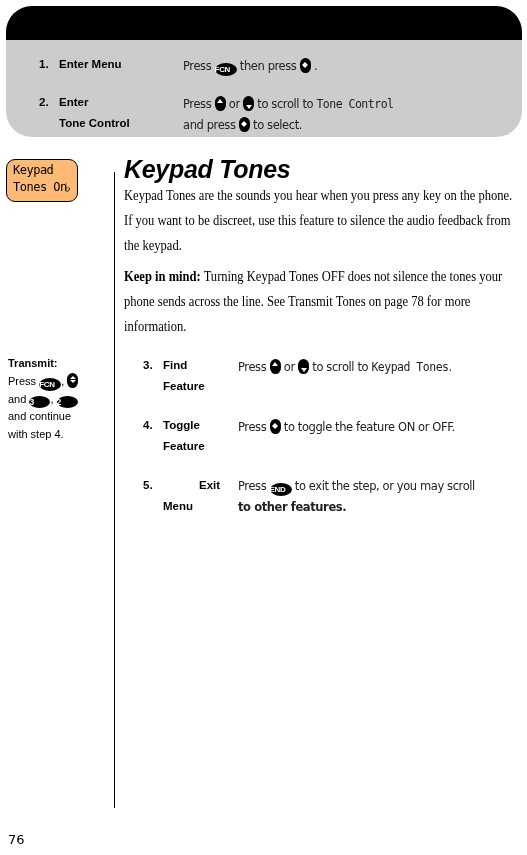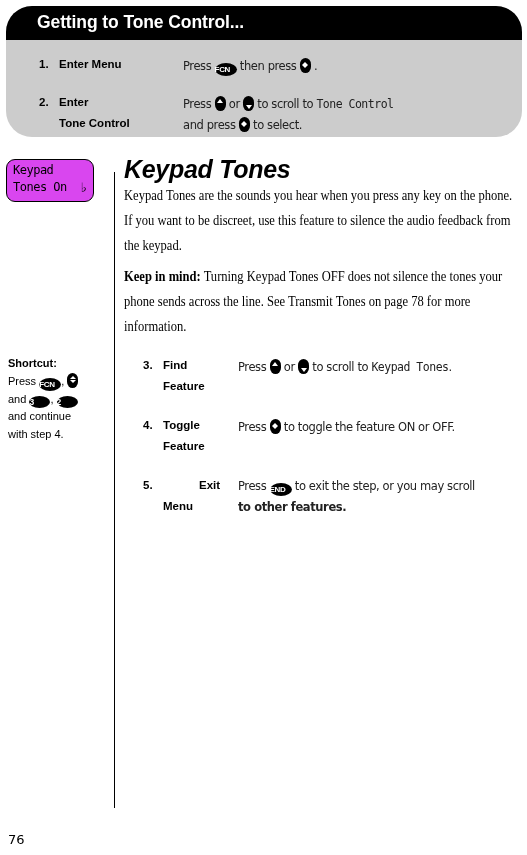--- a/index.html
+++ b/index.html
@@ -144,25 +144,25 @@
     border-left: 3.4px solid transparent;
     border-right: 3.4px solid transparent;
     border-top: 4.4px solid #fff;
   }
 
   
   #lcd-box {
     position: absolute;
     left: 6px;
     top: 159px;
-    width: 88px;
+    width: 72px;
     height: 43px;
     border: 1.4px solid #000;
     border-radius: 9px;
-    background: #d946ef;
+    background: #fdba74;
     box-sizing: border-box;
   }
   .lcd-line {
     position: absolute;
     left: 6px;
     font-family: "DejaVu Sans Mono", monospace;
     font-size: 12px;
     color: #000;
     letter-spacing: -0.5px;
     white-space: nowrap;
@@ -240,21 +240,20 @@
     font-size: 13px;
     color: #000;
     font-family: "DejaVu Sans", sans-serif;
   }
 </style>
 </head>
 <body>
 
 <div id="getting-box">
   <div id="getting-header"></div>
-  <div id="getting-title">Getting to Tone Control...</div>
 
   <div class="step-row">
     <span class="step-num" style="left:33px; top:52px;">1.</span>
     <span class="step-label" style="left:53px; top:52px;">Enter Menu</span>
     <span class="step-desc" style="left:177px; top:52px;">
       <span>Press</span>
       <span class="keycap fcn">FCN</span>
       <span>then press</span>
       <span class="navkey select"><span class="mark"></span></span>
       <span>.</span>
@@ -291,21 +290,21 @@
 
 <div id="page-heading">Keypad Tones</div>
 
 <div class="body-para" id="para-1">Keypad Tones are the sounds you hear when you press any key on the phone. If you want to be discreet, use this feature to silence the audio feedback from the keypad.</div>
 
 <div class="body-para" id="para-2">
   <b>Keep in mind:</b><span> Turning Keypad Tones OFF does not silence the tones your phone sends across the line. See Transmit Tones on page 78 for more information.</span>
 </div>
 
 <div id="shortcut">
-  <div id="shortcut-title">Shortcut:</div>
+  <div id="shortcut-title">Transmit:</div>
   <div>
     <span>Press</span>
     <span class="keycap fcn">FCN</span><span>,</span>
     <span class="navkey select"><span class="mark"></span></span>
   </div>
   <div>
     <span>and</span>
     <span class="keycap num">3</span><span>,</span>
     <span class="keycap num">2</span>
   </div>

